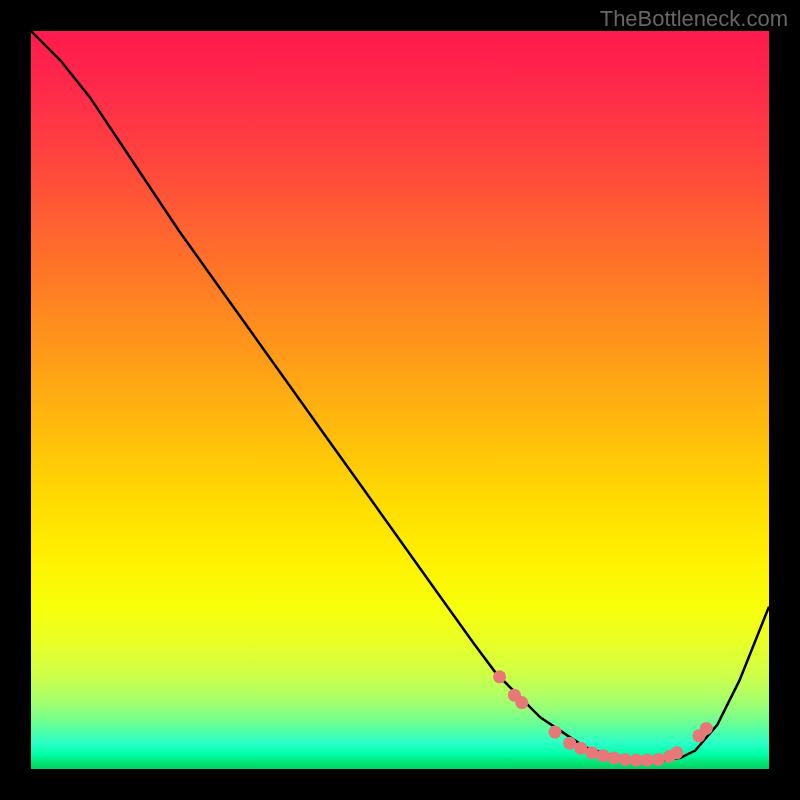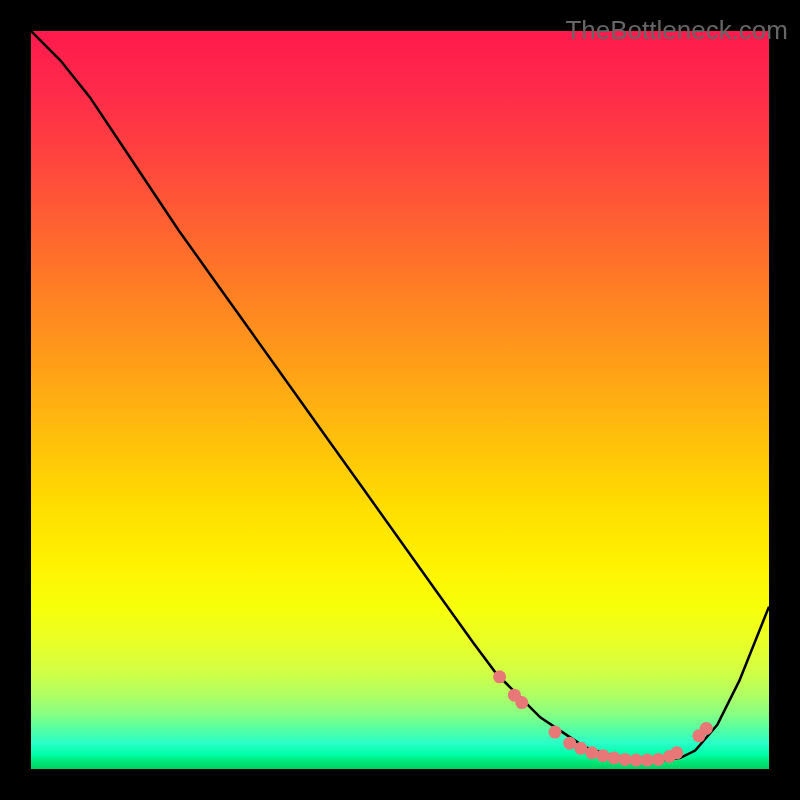--- a/index.html
+++ b/index.html
@@ -1,16 +1,16 @@
 <!DOCTYPE html>
 <html><head>
 <meta charset="utf-8">
 <style>
 body{margin:0;padding:0;background:#000;width:800px;height:800px;position:relative;font-family:Arial,sans-serif}
-.watermark{position:absolute;top:15px;right:12px;color:#666;font-size:26px;font-weight:400;z-index:10}
+.watermark{position:absolute;top:6px;right:12px;color:#666;font-size:22px;font-weight:400;z-index:10}
 .plot{position:absolute;left:31px;top:31px;width:738px;height:738px;overflow:hidden}
 .gradient{position:absolute;inset:0;background:linear-gradient(to bottom,
  #ff1a4d 0%,
  #ff2a4a 8%,
  #ff4040 16%,
  #ff5a35 24%,
  #ff7428 32%,
  #ff8e1e 40%,
  #ffa814 48%,
  #ffc20a 56%,

